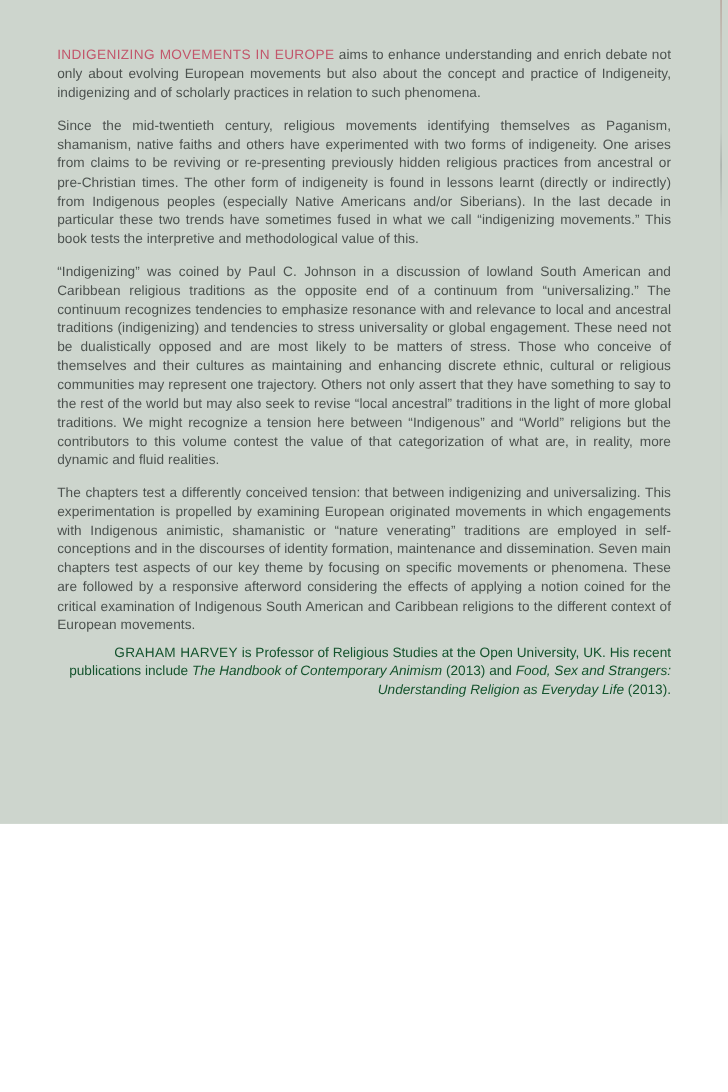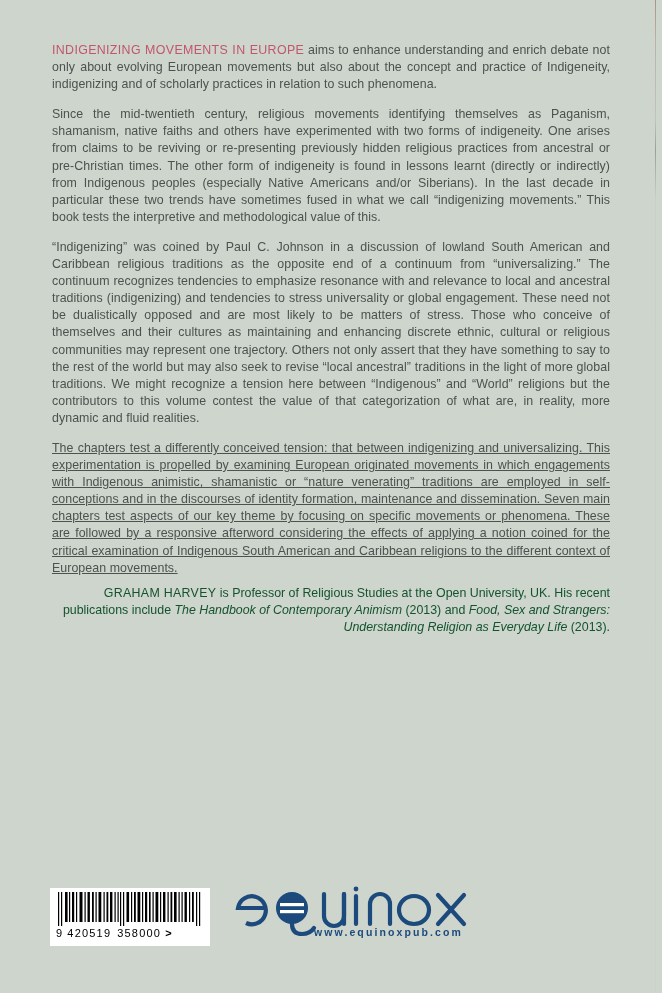--- a/index.html
+++ b/index.html
@@ -9,21 +9,21 @@
   body {
     width: 662px;
     height: 993px;
     background: #ffffff;
     font-family: "Liberation Sans", sans-serif;
     overflow: hidden;
   }
   .cover {
     position: relative;
     width: 662px;
-    height: 993px;
+    height: 749px;
     background: #cdd5cd;
     box-sizing: border-box;
     overflow: hidden;
   }
   .spine-edge {
     position: absolute;
     top: 0;
     right: 6px;
     width: 1px;
     height: 993px;
@@ -42,21 +42,21 @@
     width: 558px;
   }
   p.para {
     margin: 0 0 13px 0;
     font-size: 12.4px;
     line-height: 17.1px;
     color: #4c524f;
     text-align: justify;
     letter-spacing: 0.05px;
   }
-  p.para:last-child { margin-bottom: 12px; text-decoration: underline; }
+  p.para:last-child { margin-bottom: 12px; }
   .lead-title {
     color: #c2566b;
     letter-spacing: 0.35px;
   }
   .author-block {
     position: absolute;
     left: 52px;
     top: 585px;
     width: 558px;
     color: #14532d;

